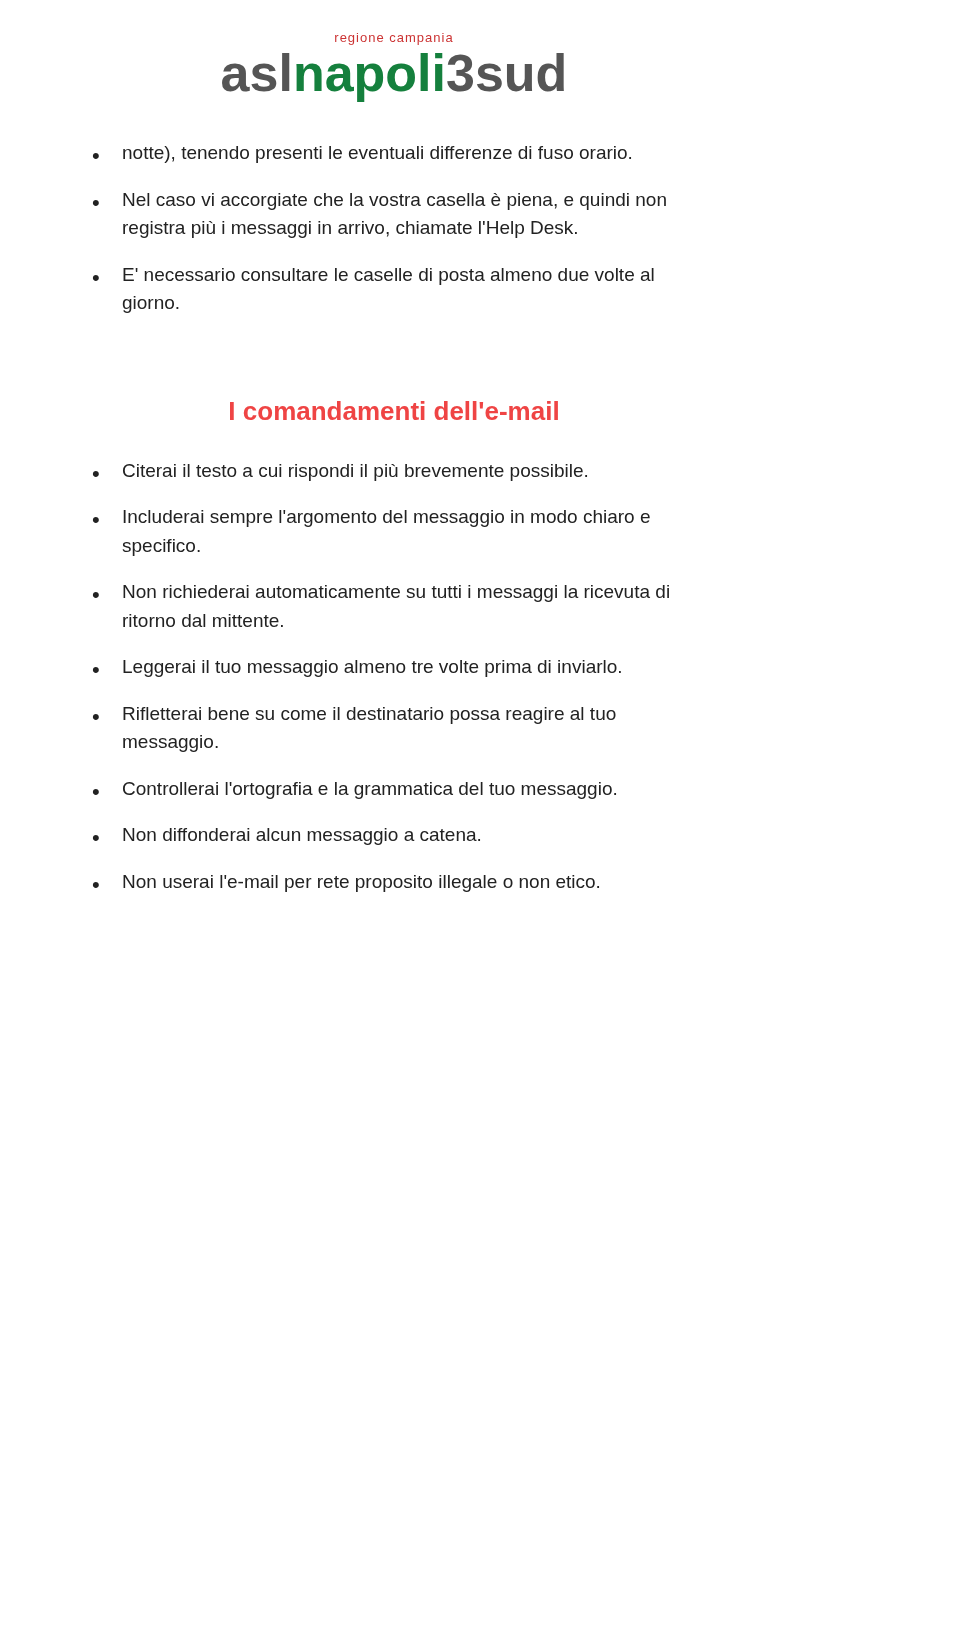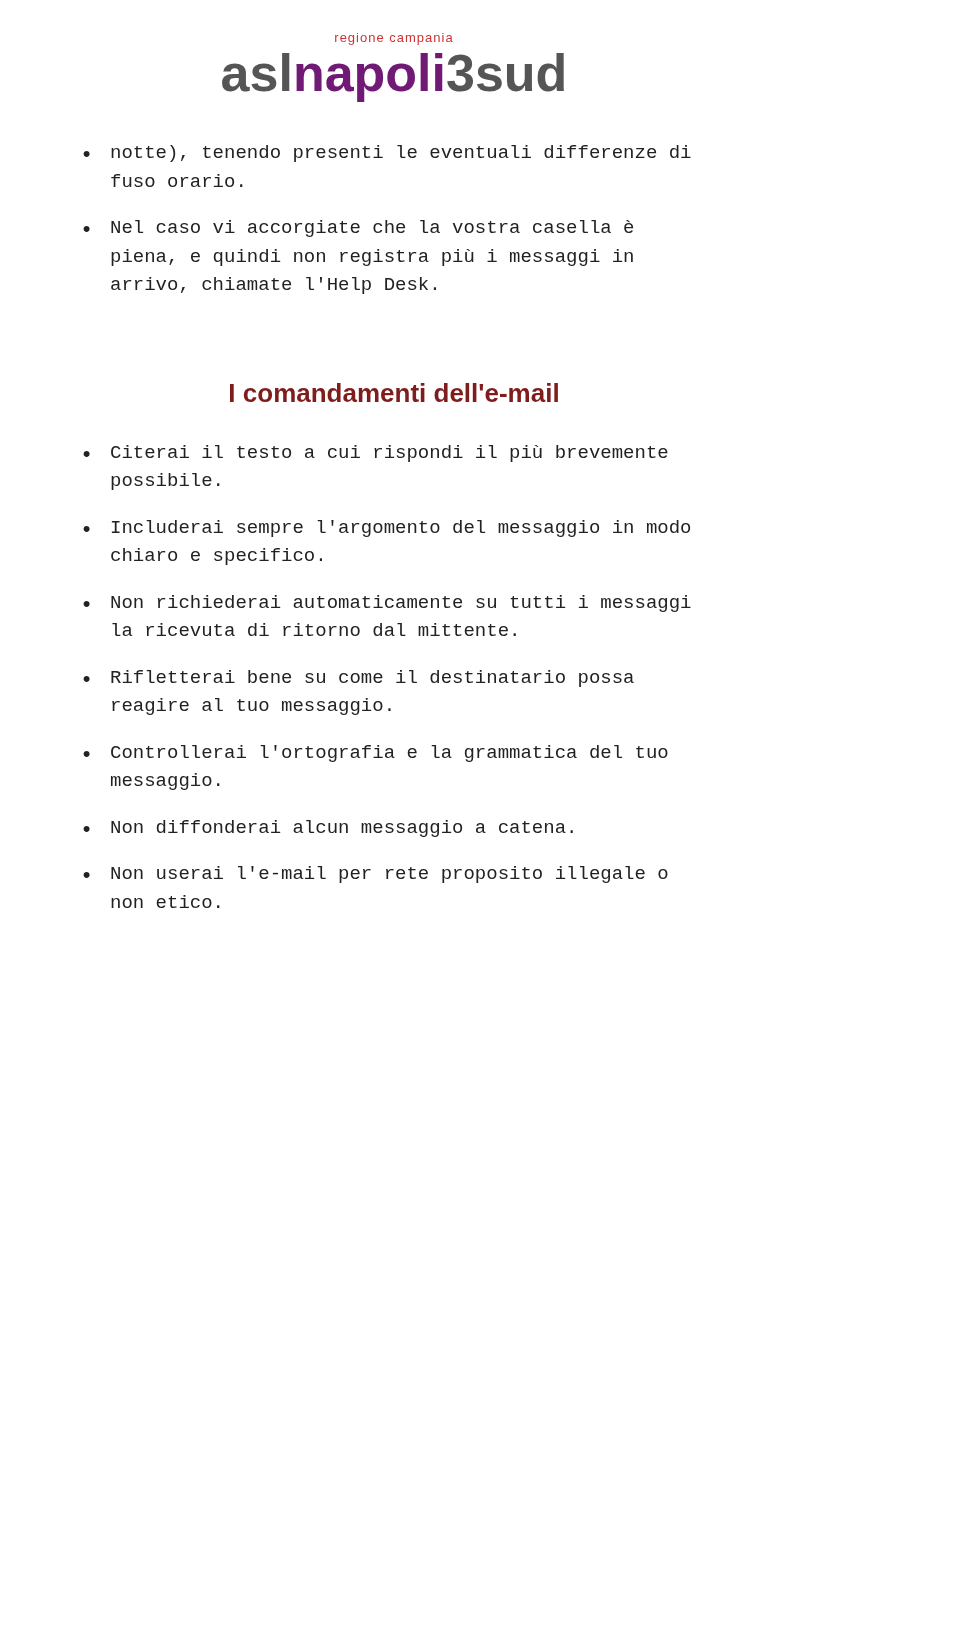--- a/index.html
+++ b/index.html
@@ -39,32 +39,31 @@
     }
 
     .header-title {
       font-size: 52px;
       font-weight: bold;
       color: #555555;
       line-height: 1;
     }
 
     .header-title .highlight {
-      color: #701a75;
+      color: #15803d;
     }
 
     .content-section {
       padding: 0 20px;
     }
 
     .bullet-list {
       list-style: none;
       padding: 0;
-      margin: 0;
-      font-family: Liberation Mono, monospace;
+      margin: 12px;
     }
 
     .bullet-list li {
       position: relative;
       padding-left: 30px;
       margin-bottom: 18px;
       font-size: 19px;
       line-height: 1.5;
       color: #222222;
     }
@@ -75,21 +74,21 @@
       left: 0;
       top: 0;
       font-size: 22px;
       color: #222222;
     }
 
     .section-title {
       text-align: center;
       font-size: 26px;
       font-weight: bold;
-      color: #7f1d1d;
+      color: #ef4444;
       margin: 40px 0 30px 0;
     }
 
     .spacer {
       height: 20px;
     }
   </style>
 </head>
 <body>
 
@@ -107,39 +106,45 @@
 
       <li>
         <span>notte), tenendo presenti le eventuali differenze di fuso orario.</span>
       </li>
 
 
       <li>
         <span>Nel caso vi accorgiate che la vostra casella è piena, e quindi non registra più i messaggi in arrivo, chiamate l'Help Desk.</span>
       </li>
 
+      <li>
+        <span>E' necessario consultare le caselle di posta almeno due volte al giorno.</span>
+      </li>
     </ul>
   </div>
 
   <div class="spacer"></div>
 
   <div class="section-title">I comandamenti dell'e-mail</div>
 
   <div class="content-section">
     <ul class="bullet-list">
       <li>
         <span>Citerai il testo a cui rispondi il più brevemente possibile.</span>
       </li>
       <li>
         <span>Includerai sempre l'argomento del messaggio in modo chiaro e specifico.</span>
       </li>
       <li>
         <span>Non richiederai automaticamente su tutti i messaggi la ricevuta di ritorno dal mittente.</span>
       </li>
       <li>
+        <span>Leggerai il tuo messaggio almeno tre volte prima di inviarlo.</span>
+      </li>
+      <li>
         <span>Rifletterai bene su come il destinatario possa reagire al tuo messaggio.</span>
       </li>
       <li>
         <span>Controllerai l'ortografia e la grammatica del tuo messaggio.</span>
       </li>
       <li>
         <span>Non diffonderai alcun messaggio a catena.</span>
       </li>
       <li>
         <span>Non userai l'e-mail per rete proposito illegale o non etico.</span>

